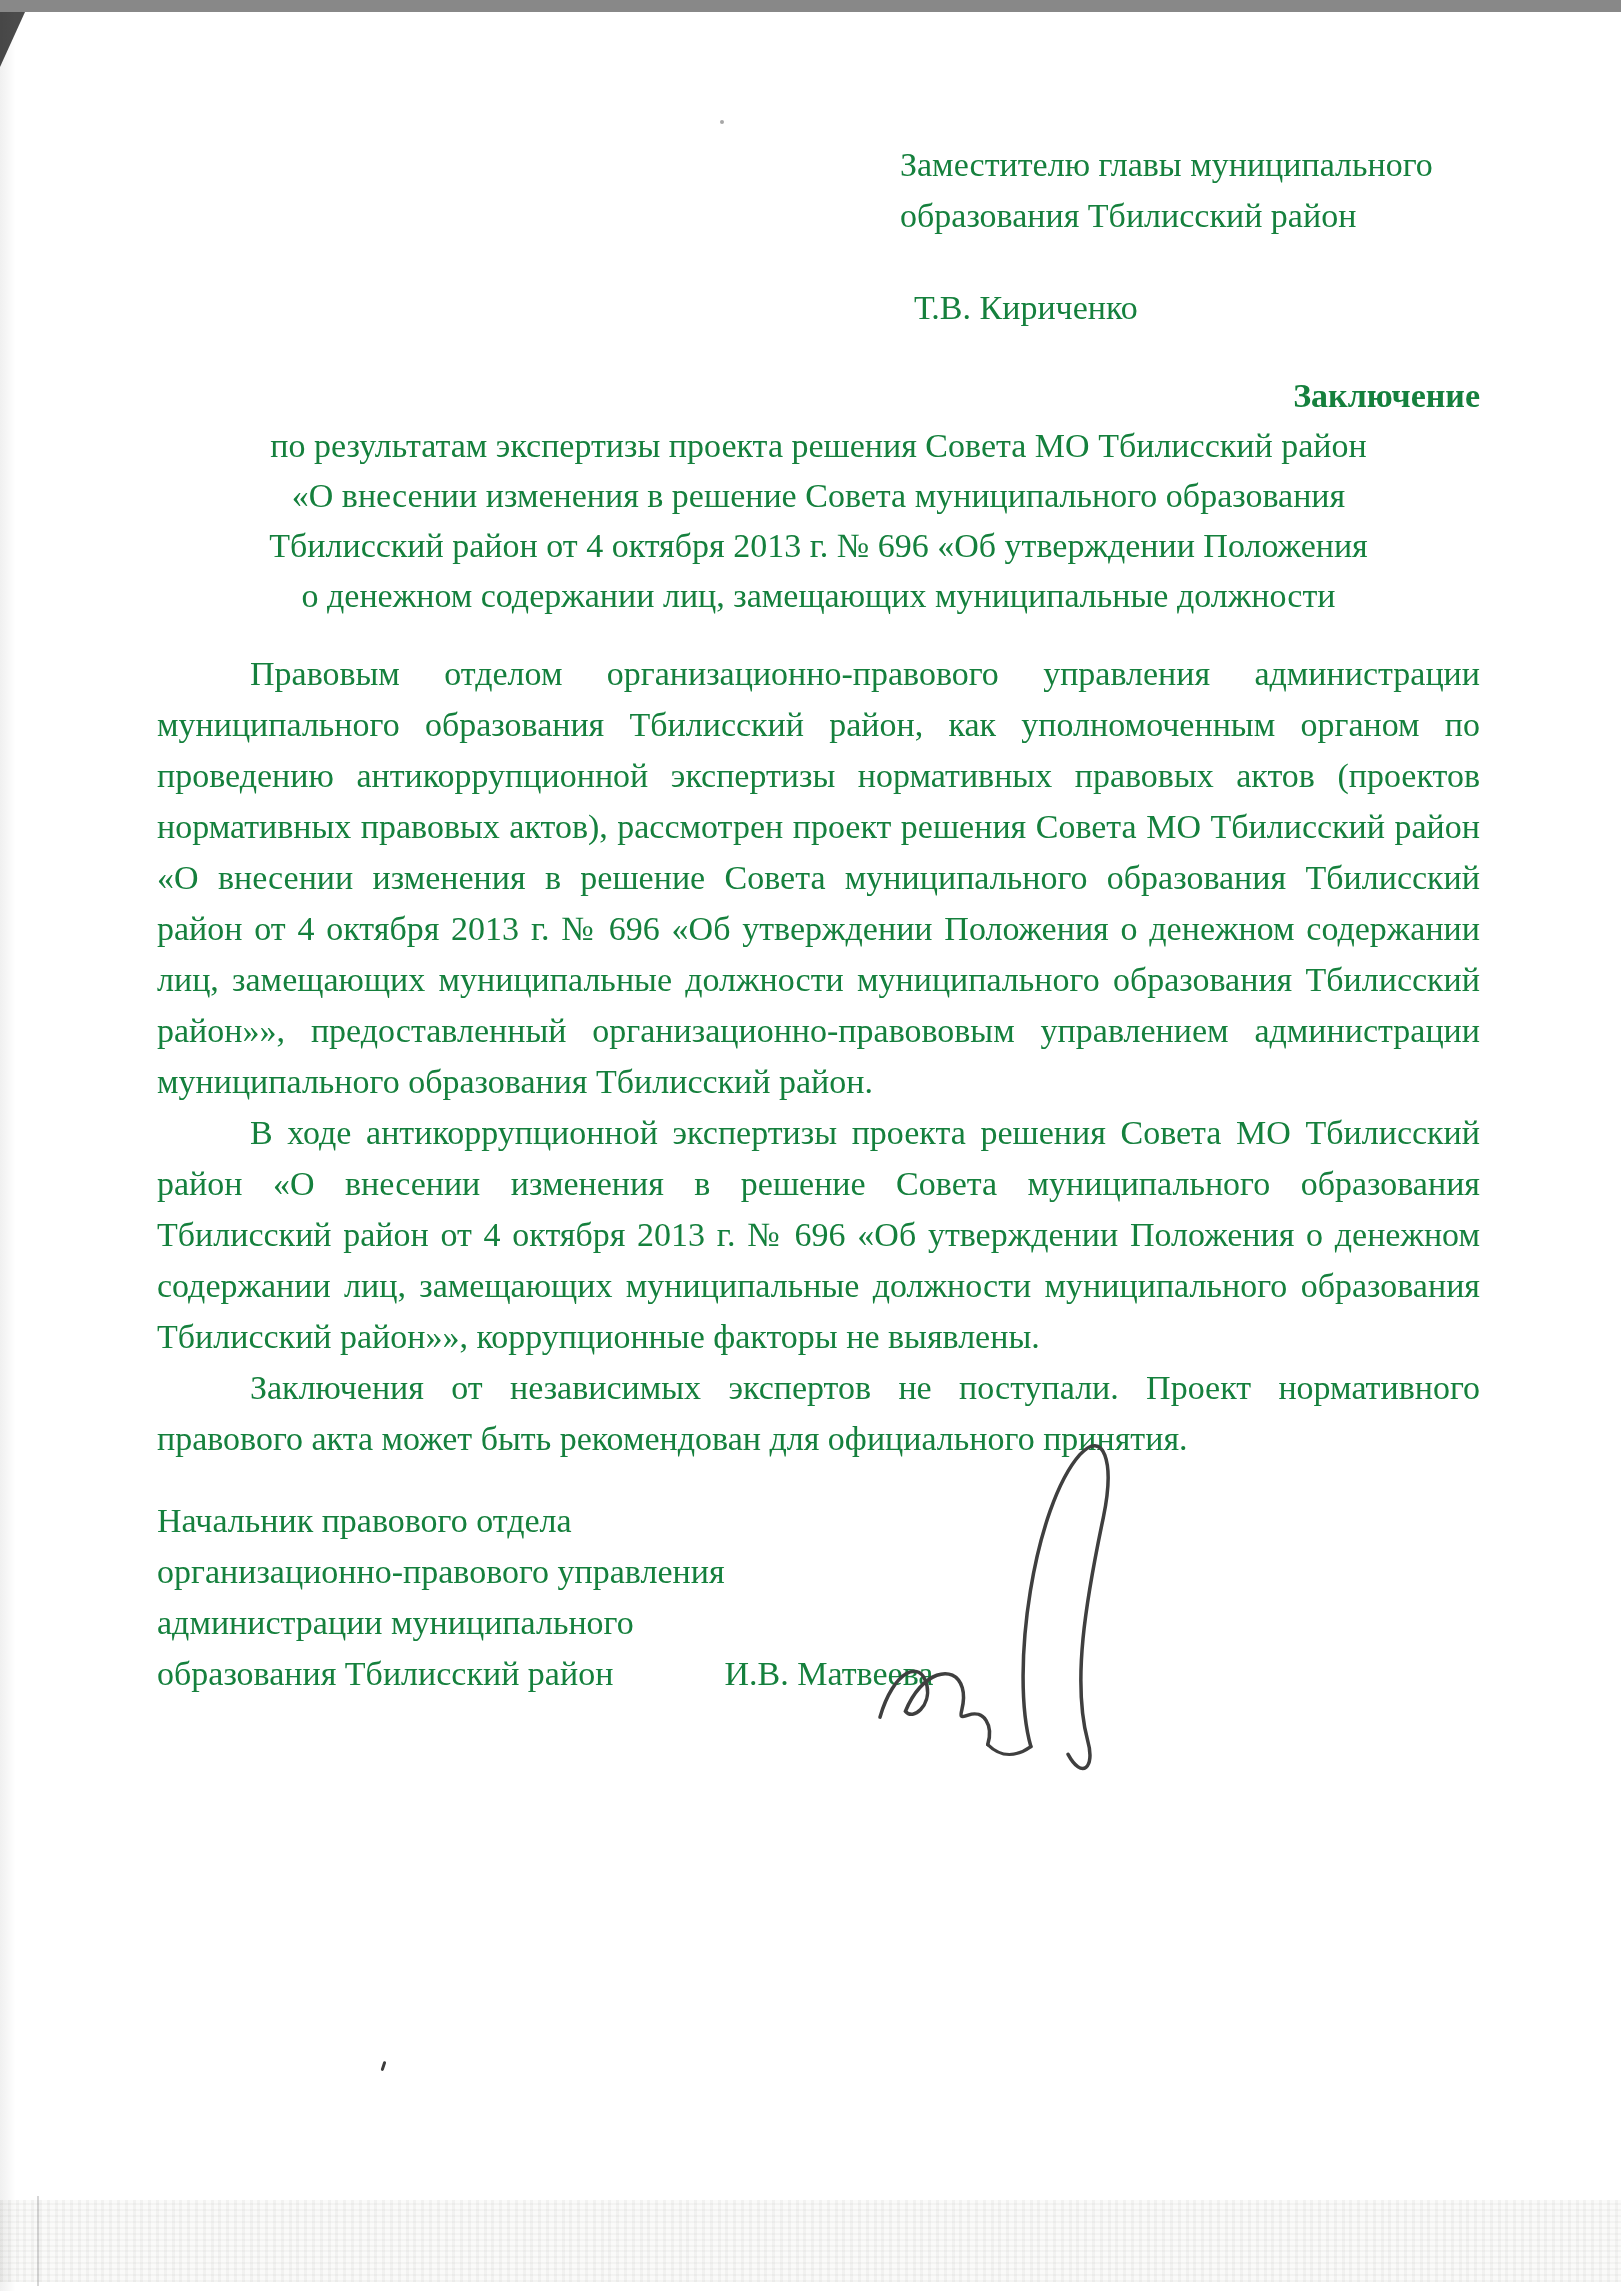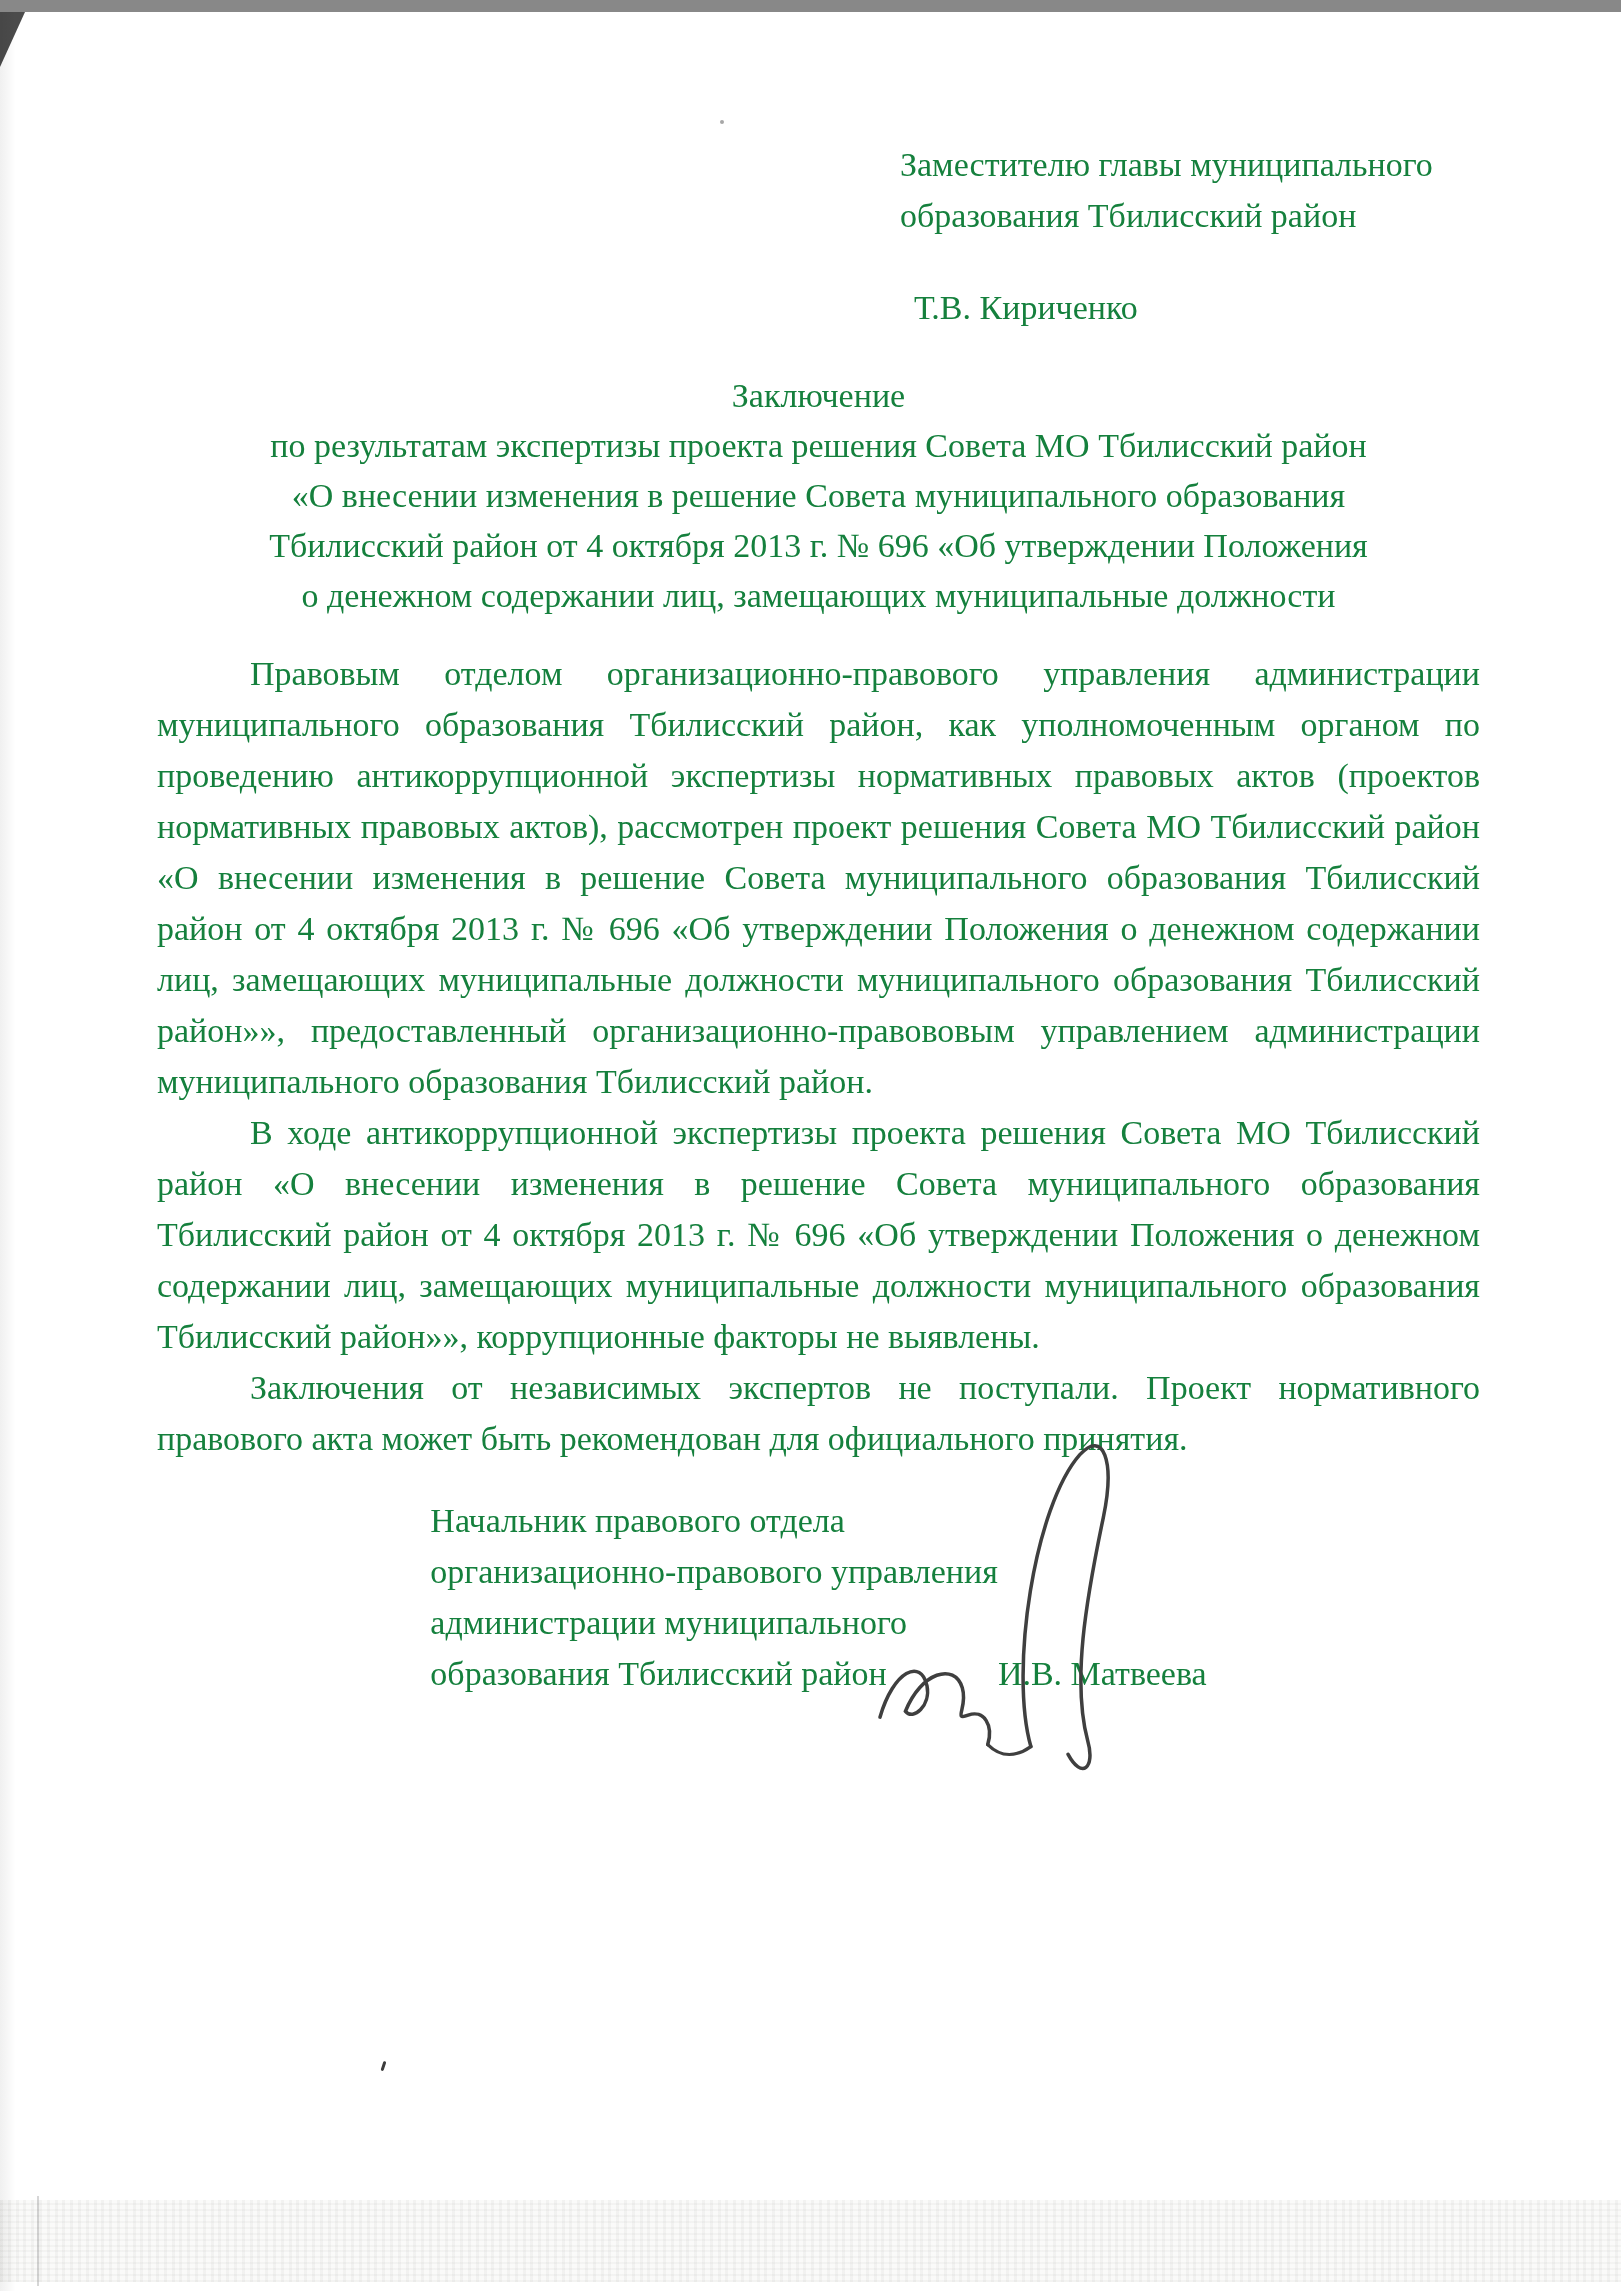--- a/index.html
+++ b/index.html
@@ -18,41 +18,41 @@
     left: 157px;
     right: 141px;
     top: 0;
     font-size: 34px;
     line-height: 51px;
   }
   
   .addressee { margin-top: 127px; margin-left: 743px; }
   .addressee-name { margin-top: 41px; margin-left: 757px; }
   
-  .title-block { margin-top: 37px; text-align: center; font-weight: 400; }
+  .title-block { margin-top: 37px; text-align: right; font-weight: 700; }
   .title-date {
     text-decoration: underline;
     text-underline-offset: 5.9px;
     text-decoration-thickness: 2.5px;
   }
   
   .subject { text-align: center; line-height: 50px; }
   
   .body-text { margin-top: 27.4px; }
   .body-text p {
     margin: 0;
     text-align: justify;
     text-indent: 93px;
     line-height: 51px;
   }
   
   .sig-row {
     margin-top: 31px;
     display: flex;
-    justify-content: center;
+    justify-content: flex-start;
     align-items: flex-end;
     position: relative;
   }
   .sig-position { line-height: 51px; }
   .sig-name { line-height: 51px; white-space: nowrap; }
   .signature-svg {
     position: absolute;
     left: 872px;
     top: 1423px;
     width: 304px;

